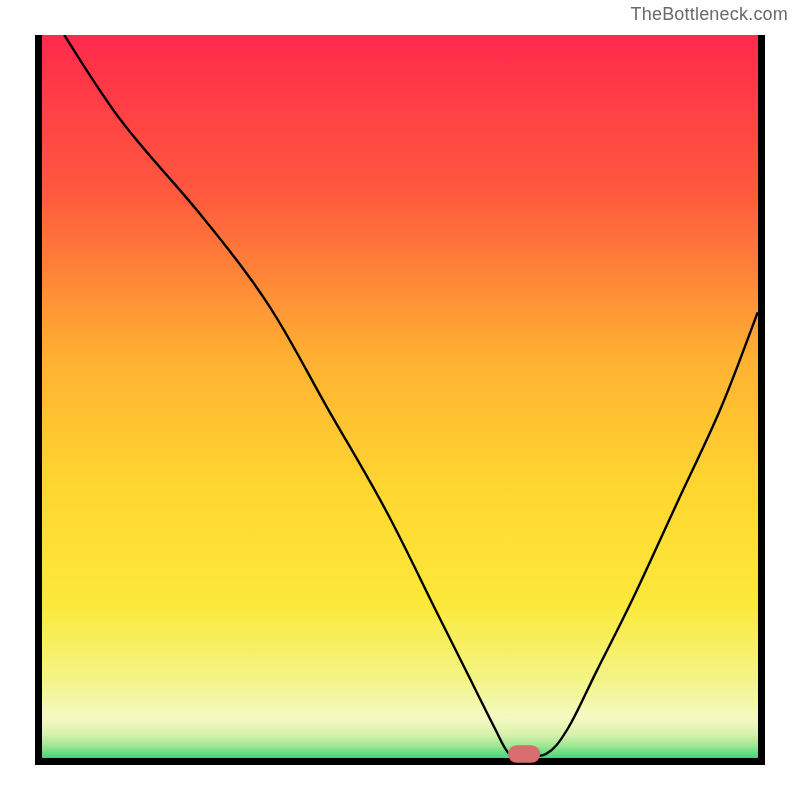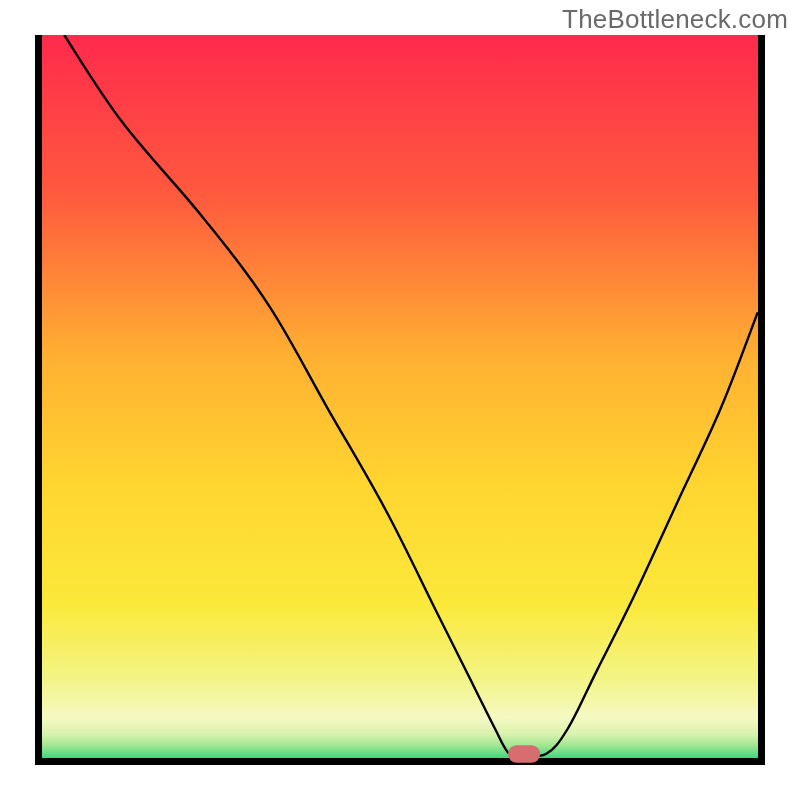--- a/index.html
+++ b/index.html
@@ -13,21 +13,21 @@
   }
   .stage {
     position: relative;
     width: 800px;
     height: 800px;
   }
   .watermark {
     position: absolute;
     top: 4px;
     right: 12px;
-    font-size: 26px;
+    font-size: 18px;
     font-weight: 500;
     color: #6a6a6a;
     letter-spacing: 0.2px;
     z-index: 5;
     user-select: none;
   }
   svg {
     position: absolute;
     top: 0;
     left: 0;

